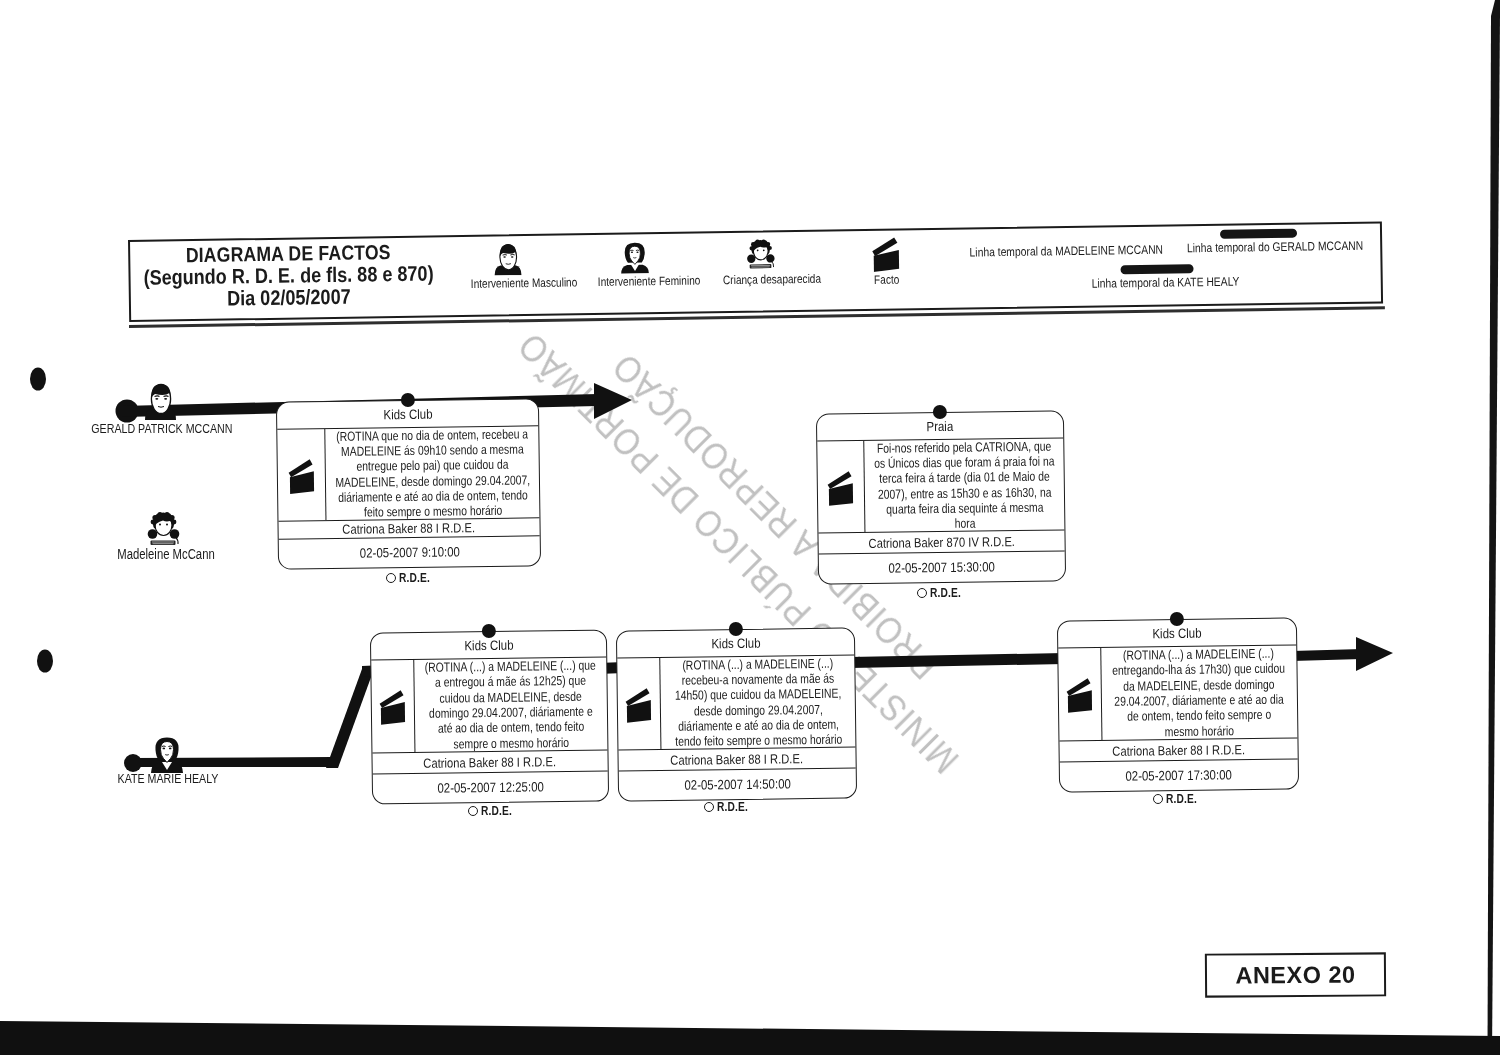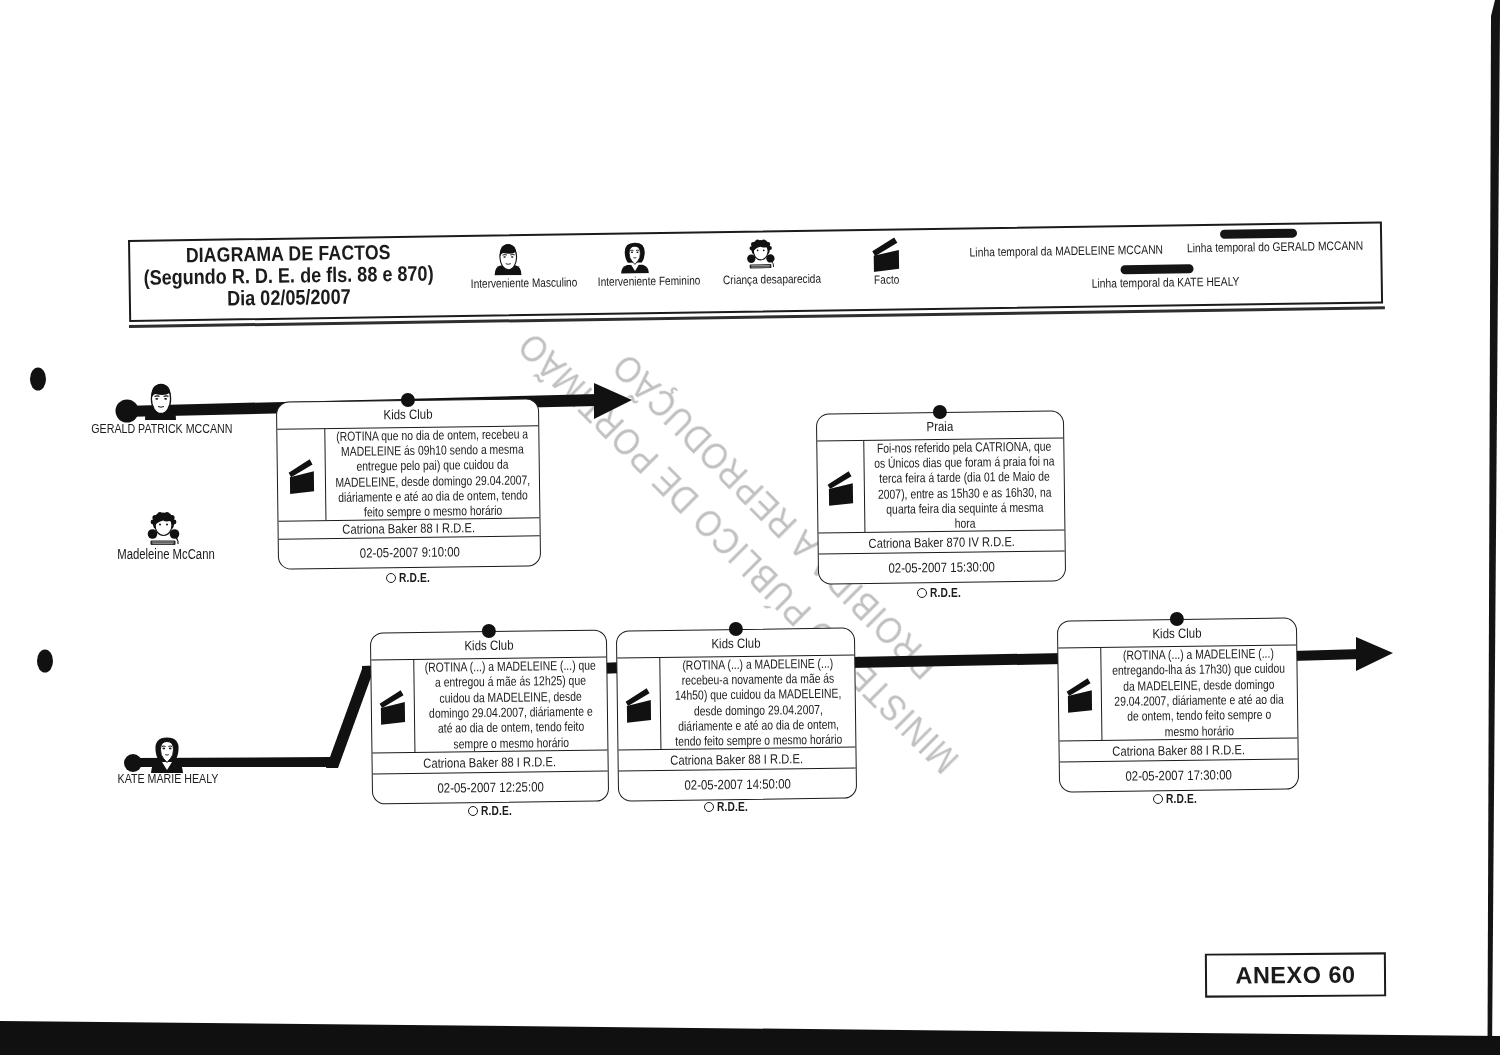--- a/index.html
+++ b/index.html
@@ -433,14 +433,14 @@
   <div class="time">
       <span data-bind="boxes.4.time">02-05-2007 17:30:00</span>
     </div>
 </div>
 <div class="rde" style="left:1153px;top:792px;">
   <span class="circ"></span>
   <span data-bind="boxes.4.rde">R.D.E.</span>
 </div>
 
 <div id="anexo-box">
-  <span data-bind="footer.anexo">ANEXO 60</span>
+  <span data-bind="footer.anexo">ANEXO 20</span>
 </div>
 
 </body></html>

